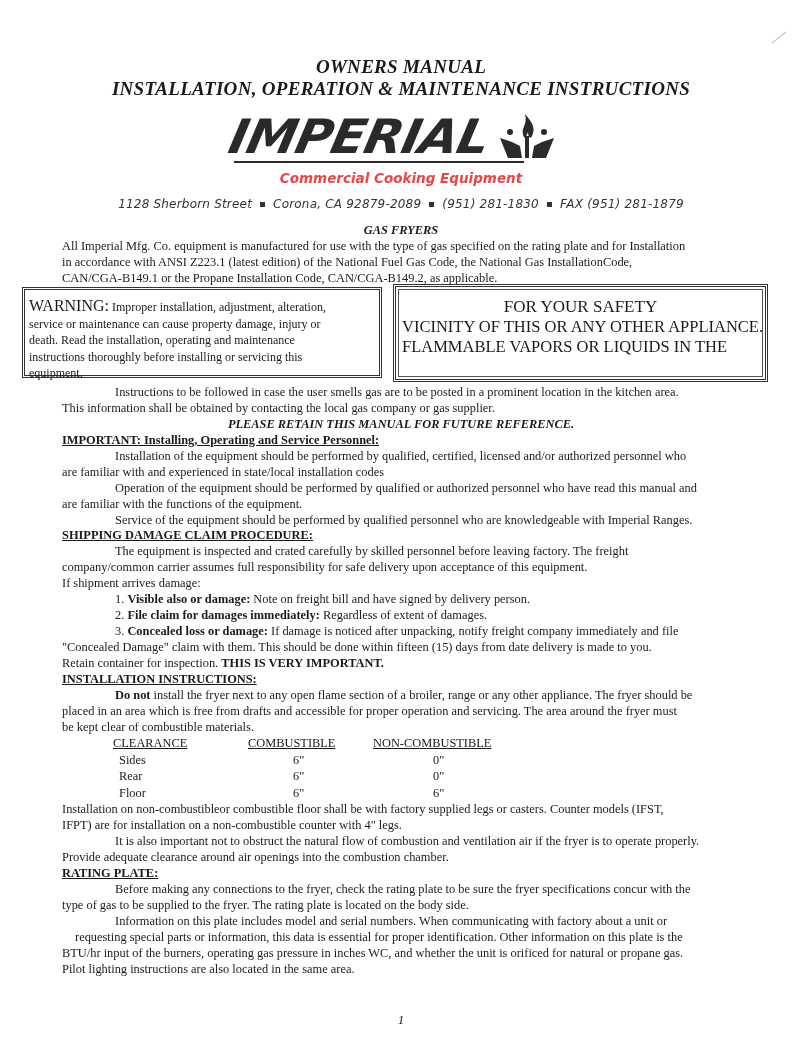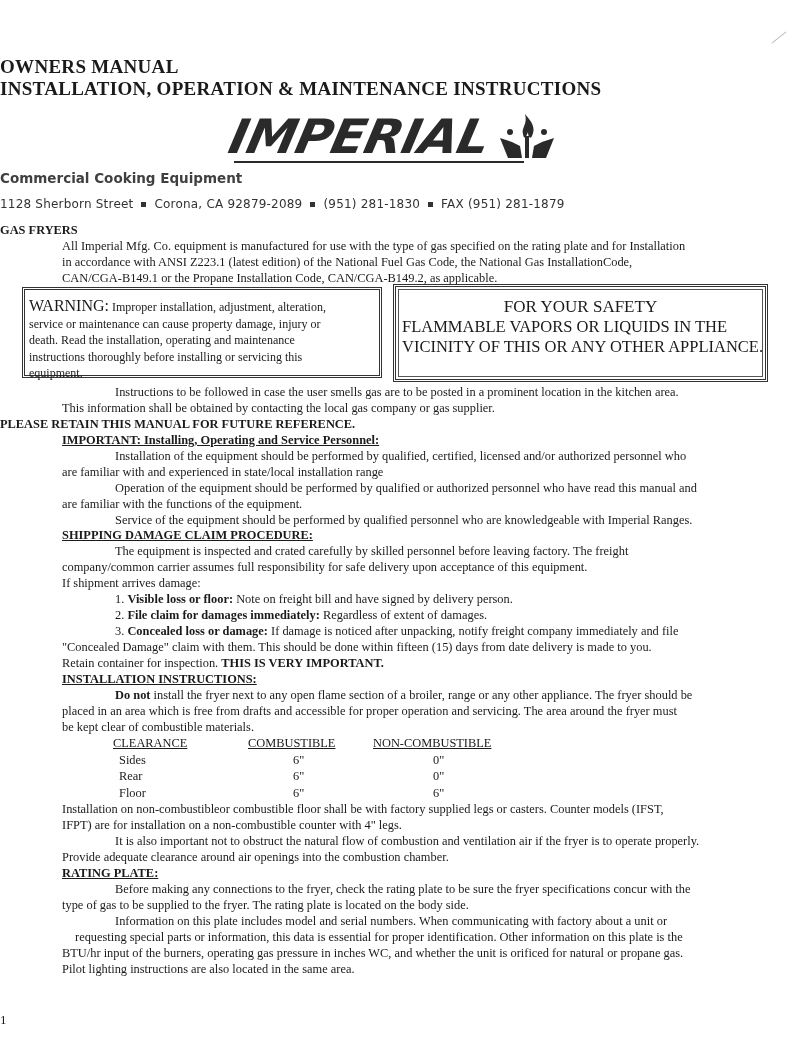--- a/index.html
+++ b/index.html
@@ -1,24 +1,24 @@
 <!DOCTYPE html>
 <html><head>
 <meta charset="utf-8">
 <style>
   html, body { margin: 0; padding: 0; background: #ffffff; }
   body { width: 802px; height: 1037px; position: relative; overflow: hidden; color: #1a1a1a; font-family: "Liberation Serif", serif; }
   .abs { position: absolute; }
-  .center { left: 0; width: 802px; text-align: left; }
+  .center { left: 0; width: 802px; text-align: center; font-style: italic; }
   .title { font-weight: bold; font-size: 19px; letter-spacing: 0.3px; }
   .logo-wrap { left: 230px; top: 112px; width: 340px; height: 50px; }
   .logo-text { position: absolute; left: 0; top: 0; font-family: "DejaVu Sans", sans-serif; font-weight: bold; font-style: italic; font-size: 50px; letter-spacing: -1px; color: #2a2a2a; line-height: 50px; transform: skewX(-12deg) scaleY(0.95); }
   .logo-line { position: absolute; left: 4px; top: 49px; width: 290px; height: 2px; background: #2a2a2a; }
   .logo-crown { position: absolute; left: 268px; top: 0; width: 60px; height: 52px; }
-  .tagline { font-family: "DejaVu Sans", sans-serif; font-weight: bold; font-size: 13.5px; color: #404040; }
+  .tagline { font-family: "DejaVu Sans", sans-serif; font-weight: bold; font-size: 13.5px; color: #ef4444; }
   .address { font-family: "DejaVu Sans", sans-serif; font-size: 12px; color: #333; letter-spacing: 0.2px; }
   .bullet { display: inline-block; width: 5px; height: 5px; background: #333; margin: 0 8px; vertical-align: middle; }
   .txt { font-size: 12.4px; line-height: 16px; white-space: nowrap; }
   .bold { font-weight: bold; }
   .ul { text-decoration: underline; }
   .warnbox { left: 22px; top: 287px; width: 360px; height: 91px; border: 3px double #333; box-sizing: border-box; padding: 8px 4px 0 4px; }
   .warnbox .wt { font-size: 12px; line-height: 16.5px; }
   .warnbox .wlead { font-size: 16px; }
   .safebox { left: 393px; top: 284px; width: 375px; height: 98px; border: 3px double #333; box-sizing: border-box; padding: 10px 6px 0 6px; outline: 1px solid #555; outline-offset: -6px; }
   .safebox .sh { text-align: center; font-size: 17px; line-height: 20px; }
@@ -63,41 +63,41 @@
 <div class="abs warnbox">
   <div class="wt" style="white-space:nowrap;"><span class="wlead">WARNING:</span><span> Improper installation, adjustment, alteration,</span></div>
   <div class="wt">service or maintenance can cause property damage, injury or</div>
   <div class="wt">death.  Read the installation, operating and maintenance</div>
   <div class="wt">instructions thoroughly before installing or servicing this</div>
   <div class="wt">equipment.</div>
 </div>
 
 <div class="abs safebox">
   <div class="sh">FOR YOUR SAFETY</div>
+  <div class="sl">VICINITY OF THIS OR ANY OTHER APPLIANCE.</div>
   <div class="sl">FLAMMABLE VAPORS OR LIQUIDS IN THE</div>
-  <div class="sl">VICINITY OF THIS OR ANY OTHER APPLIANCE.</div>
 </div>
 
 <div class="abs txt" style="left:62px; top:384px; padding-left:53px;">Instructions to be followed in case the user smells gas are to be posted in a prominent location in the kitchen area.</div>
 <div class="abs txt" style="left:62px; top:400px;">This information shall be obtained by contacting the local gas company or gas supplier.</div>
 <div class="abs center txt bold" style="top:416px;">PLEASE RETAIN THIS MANUAL FOR FUTURE REFERENCE.</div>
 
 <div class="abs txt bold ul" style="left:62px; top:432px;">IMPORTANT: Installing, Operating and Service Personnel:</div>
 <div class="abs txt" style="left:115px; top:448px;">Installation of the equipment should be performed by qualified, certified, licensed and/or authorized personnel who</div>
-<div class="abs txt" style="left:62px; top:464px;">are familiar with and experienced in state/local installation range</div>
+<div class="abs txt" style="left:62px; top:464px;">are familiar with and experienced in state/local installation codes</div>
 <div class="abs txt" style="left:115px; top:480px;">Operation of the equipment should be performed by qualified or authorized personnel who have read this manual and</div>
 <div class="abs txt" style="left:62px; top:496px;">are familiar with the functions of the equipment.</div>
 <div class="abs txt" style="left:115px; top:512px;">Service of the equipment should be performed by qualified personnel who are knowledgeable with Imperial Ranges.</div>
 
 <div class="abs txt bold ul" style="left:62px; top:527px;">SHIPPING DAMAGE CLAIM PROCEDURE:</div>
 <div class="abs txt" style="left:115px; top:543px;">The equipment is inspected and crated carefully by skilled personnel before leaving factory.  The freight</div>
 <div class="abs txt" style="left:62px; top:559px;">company/common carrier assumes full responsibility for safe delivery upon acceptance of this equipment.</div>
 <div class="abs txt" style="left:62px; top:575px;">If shipment arrives damage:</div>
 
-<div class="abs txt" style="left:115px; top:591px;"><span>1. </span><span class="bold">Visible loss or floor:</span><span> Note on freight bill and have signed by delivery person.</span></div>
+<div class="abs txt" style="left:115px; top:591px;"><span>1. </span><span class="bold">Visible also or damage:</span><span> Note on freight bill and have signed by delivery person.</span></div>
 <div class="abs txt" style="left:115px; top:607px;"><span>2. </span><span class="bold">File claim for damages immediately:</span><span> Regardless of extent of damages.</span></div>
 <div class="abs txt" style="left:115px; top:623px;"><span>3. </span><span class="bold">Concealed loss or damage:</span><span> If damage is noticed after unpacking, notify freight company immediately and file</span></div>
 <div class="abs txt" style="left:62px; top:639px;">"Concealed Damage" claim with them.  This should be done within fifteen (15) days from date delivery is made to you.</div>
 <div class="abs txt" style="left:62px; top:655px;"><span>Retain container for inspection.  </span><span class="bold">THIS IS VERY IMPORTANT.</span></div>
 
 <div class="abs txt bold ul" style="left:62px; top:671px;">INSTALLATION INSTRUCTIONS:</div>
 <div class="abs txt" style="left:115px; top:687px;"><span class="bold">Do not</span><span> install the fryer next to any open flame section of a broiler, range or any other appliance.  The fryer should be</span></div>
 <div class="abs txt" style="left:62px; top:703px;">placed in an area which is free from drafts and accessible for proper operation and servicing.  The area around the fryer must</div>
 <div class="abs txt" style="left:62px; top:719px;">be kept clear of combustible materials.</div>
 

